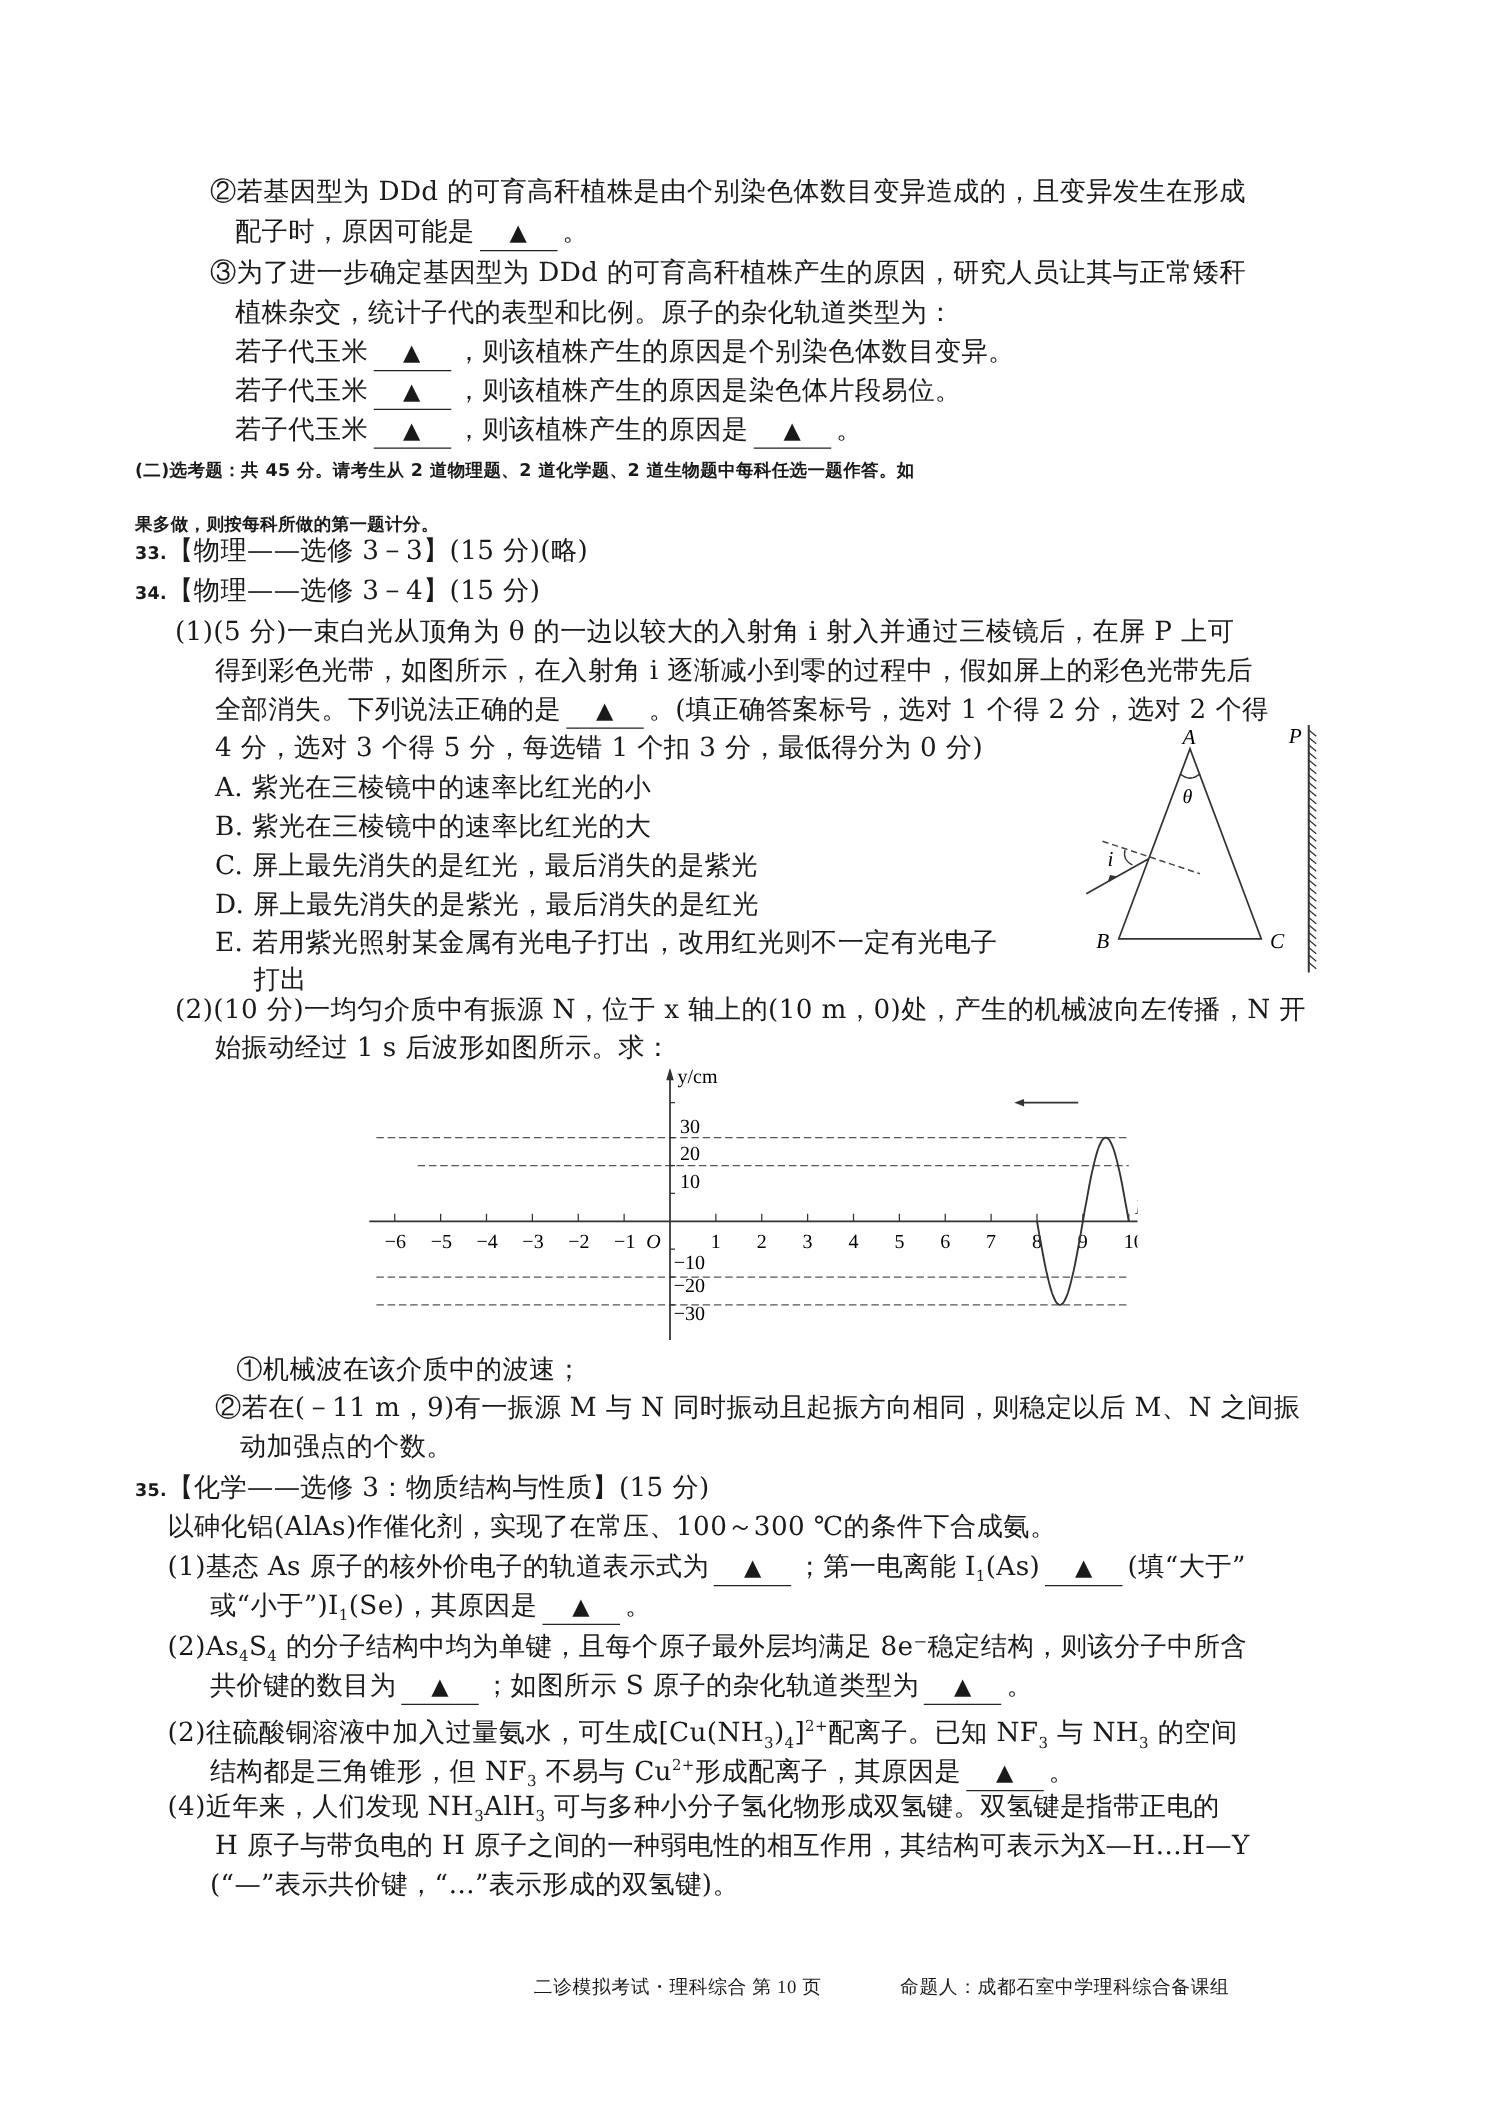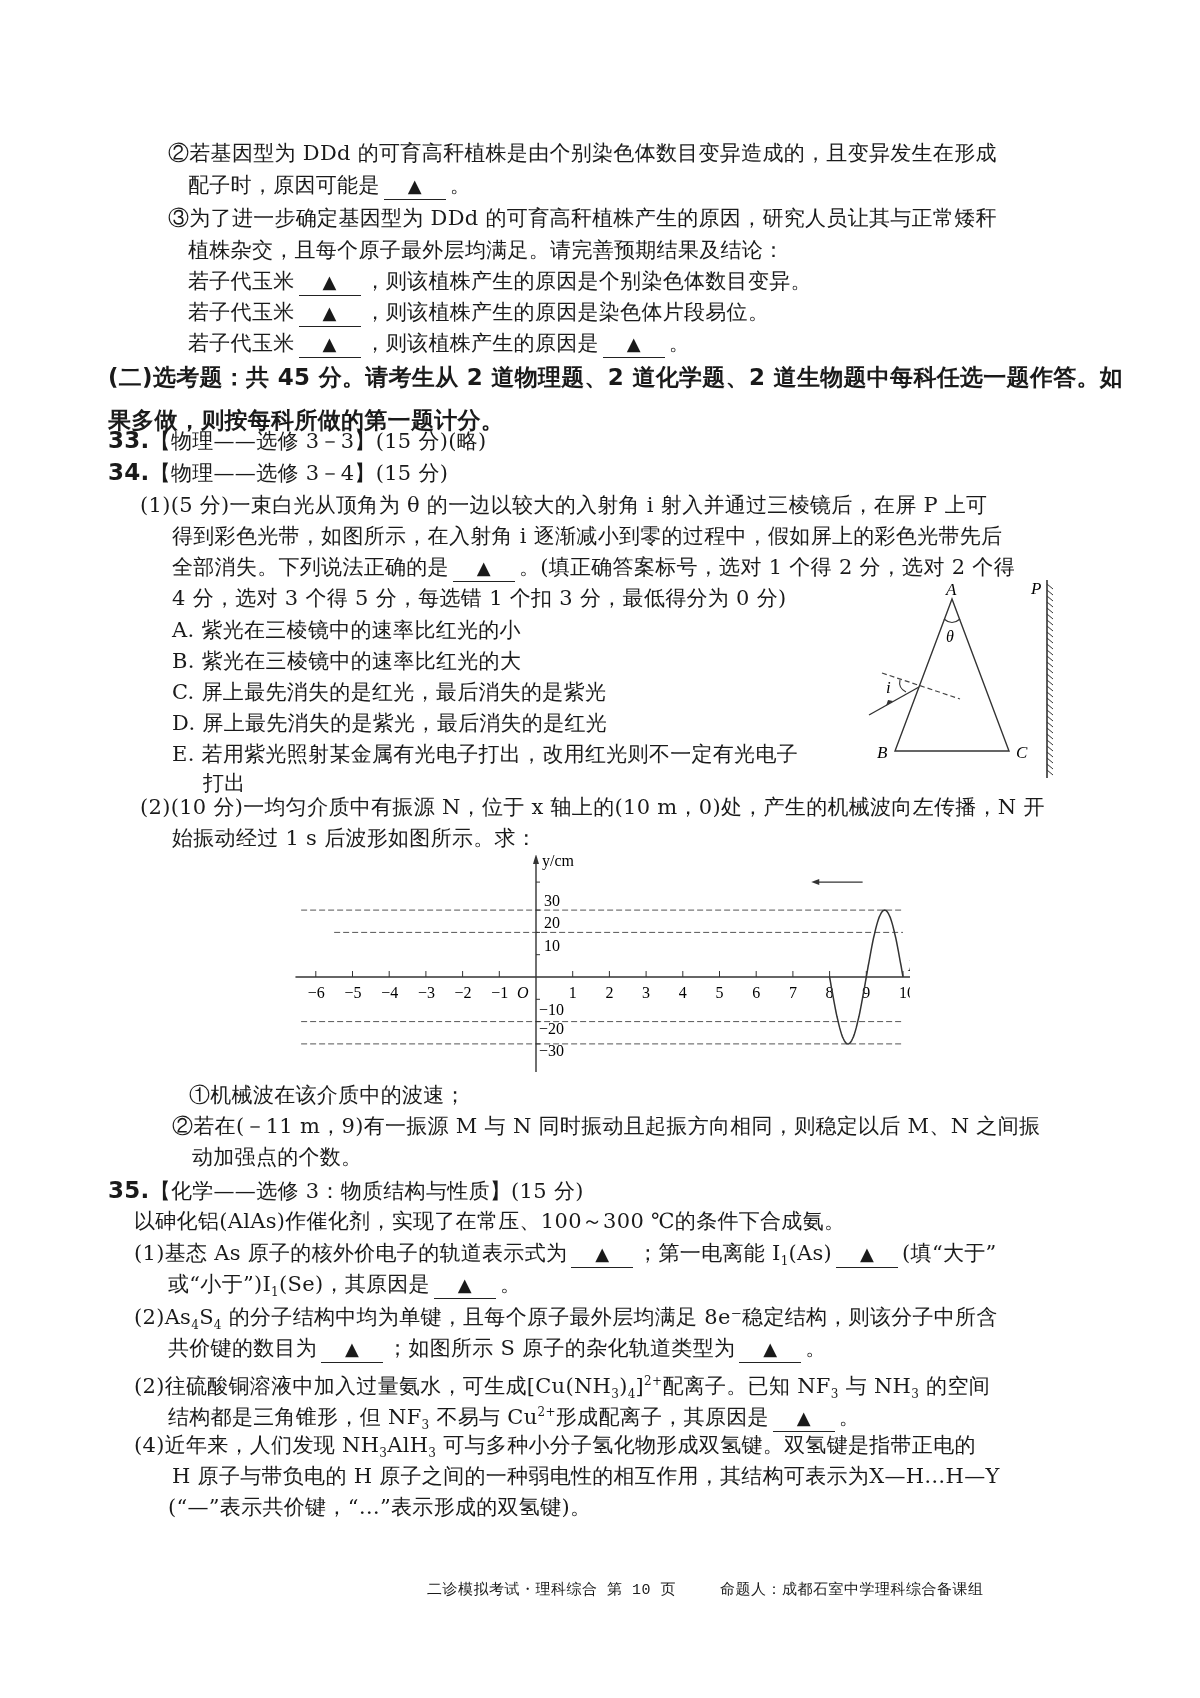--- a/index.html
+++ b/index.html
@@ -1,34 +1,34 @@
 <!DOCTYPE html>
 <html><head>
 <meta charset="utf-8">
 <style>
   html, body { margin:0; padding:0; background:#ffffff; }
   body { width:1200px; height:1698px; position:relative; overflow:hidden;
          font-family:"DejaVu Serif","Liberation Serif",serif; color:#1a1a1a; }
   .line { position:absolute; font-size:21px; line-height:30px; white-space:nowrap; letter-spacing:0.3px; }
-  .bold { font-weight:bold; font-family:"DejaVu Sans","Liberation Sans",sans-serif; font-size:23px; }
+  .bold { font-weight:bold; font-family:"DejaVu Sans","Liberation Sans",sans-serif; font-size:14px; }
   .blank { display:inline-block; min-width:62px; border-bottom:1.5px solid #222; text-align:center; margin:0 4px; line-height:26px; }
   .tri { font-size:18px; }
   sub, sup { font-size:12px; }
-  .footer { position:absolute; top:1580px; font-size:15px; font-family:Liberation Mono, monospace; letter-spacing:0.5px; }
+  .footer { position:absolute; top:1580px; font-size:15px; font-family:Liberation Serif, serif; letter-spacing:0.5px; }
   svg text { font-family:"Liberation Serif","DejaVu Serif",serif; }
 </style>
 </head>
 <body>
 
 <div class="line" style="left:168px;top:138px">②若基因型为 DDd 的可育高秆植株是由个别染色体数目变异造成的，且变异发生在形成</div>
 <div class="line" style="left:188px;top:170px">
   <span>配子时，原因可能是</span><span class="blank"><span class="tri">▲</span></span><span>。</span>
 </div>
 <div class="line" style="left:168px;top:203px">③为了进一步确定基因型为 DDd 的可育高秆植株产生的原因，研究人员让其与正常矮秆</div>
-<div class="line" style="left:188px;top:235px">植株杂交，且每个原子最外层均满足。请完善预期结果及结论：</div>
+<div class="line" style="left:188px;top:235px">植株杂交，统计子代的表型和比例。原子的杂化轨道类型为：</div>
 <div class="line" style="left:188px;top:266px">
   <span>若子代玉米</span><span class="blank"><span class="tri">▲</span></span><span>，则该植株产生的原因是个别染色体数目变异。</span>
 </div>
 <div class="line" style="left:188px;top:297px">
   <span>若子代玉米</span><span class="blank"><span class="tri">▲</span></span><span>，则该植株产生的原因是染色体片段易位。</span>
 </div>
 <div class="line" style="left:188px;top:328px">
   <span>若子代玉米</span><span class="blank"><span class="tri">▲</span></span><span>，则该植株产生的原因是</span><span class="blank"><span class="tri">▲</span></span><span>。</span>
 </div>
 

